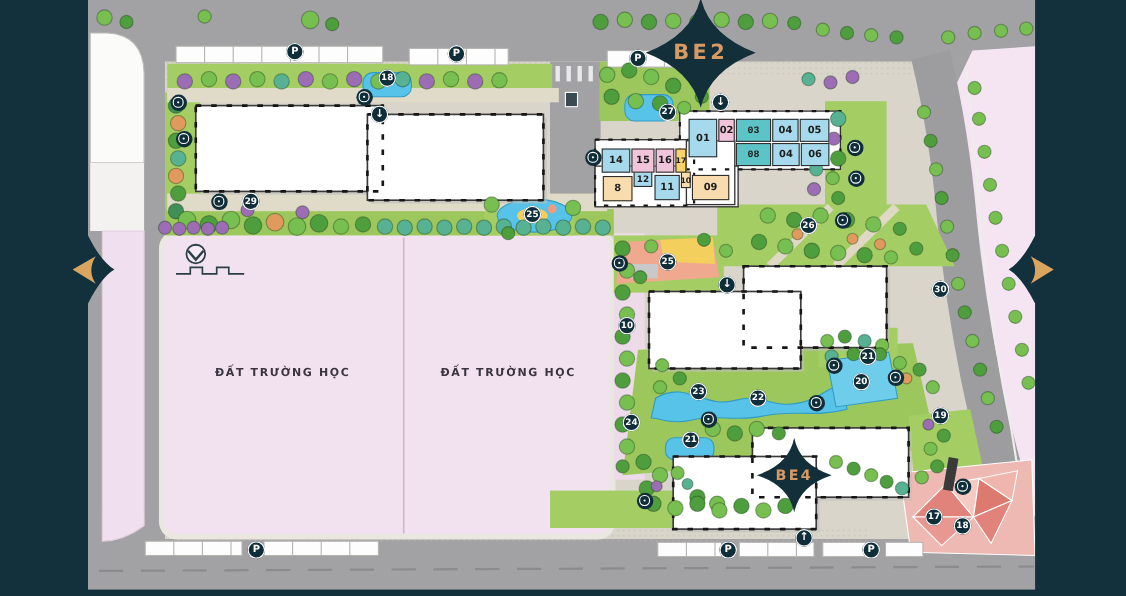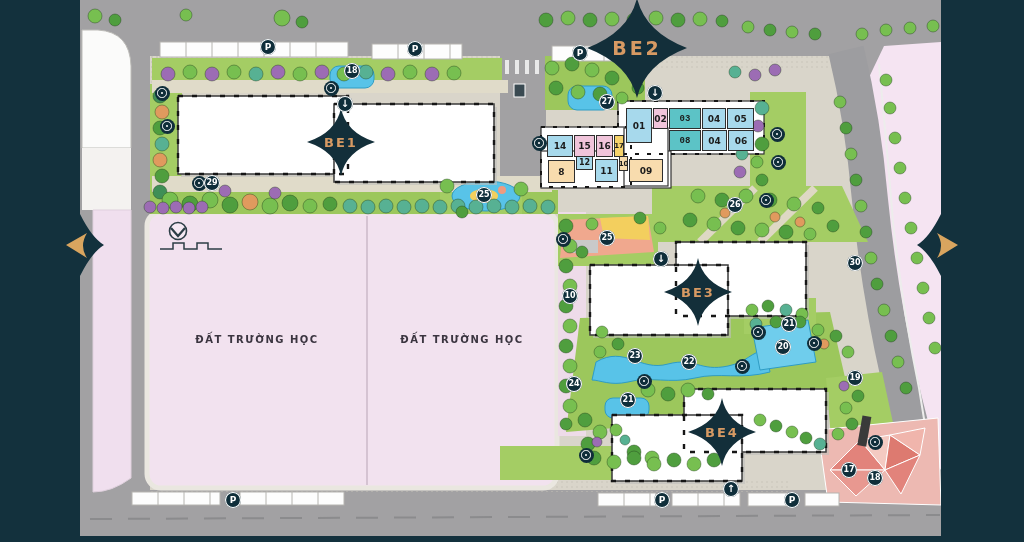--- a/index.html
+++ b/index.html
@@ -403,51 +403,39 @@
 <div class="unit u-tan" style="left:629px;top:159px;width:34px;height:23px">09</div>
 <div class="unit u-tan" style="left:619px;top:156px;width:9px;height:15px;font-size:7px">10</div>
 <div class="unit u-blue" style="left:595px;top:159px;width:23px;height:23px">11</div>
 <div class="unit u-blue" style="left:576px;top:155px;width:17px;height:15px;font-size:8px">12</div>
 <div class="unit u-tan" style="left:548px;top:160px;width:27px;height:23px">8</div>
 <div class="unit u-blue" style="left:547px;top:135px;width:26px;height:22px">14</div>
 <div class="unit u-pink" style="left:574px;top:135px;width:21px;height:22px">15</div>
 <div class="unit u-pink" style="left:596px;top:135px;width:17px;height:22px">16</div>
 <div class="unit u-yellow" style="left:614px;top:135px;width:10px;height:22px;font-size:7px">17</div>
 
-<div class="zone" style="left:307px;top:98px;width:68px;height:88px">
-  <svg viewBox="0 0 100 100">
-    <path d="M50,0 Q57,36 100,50 Q57,64 50,100 Q43,64 0,50 Q43,36 50,0 Z" fill="#132f3a"></path>
-      </svg>
-  <span class="zl">BE1</span>
-</div>
 <div class="zone" style="left:587px;top:-8px;width:100px;height:112px">
   <svg viewBox="0 0 100 100">
     <path d="M50,0 Q58,34 100,50 Q58,66 50,100 Q42,66 0,50 Q42,34 50,0 Z" fill="#132f3a"></path>
       </svg>
   <span class="zl zl-big">BE2</span>
-</div>
-<div class="zone" style="left:664px;top:248px;width:68px;height:88px">
-  <svg viewBox="0 0 100 100">
-    <path d="M50,0 Q57,36 100,50 Q57,64 50,100 Q43,64 0,50 Q43,36 50,0 Z" fill="#132f3a"></path>
-      </svg>
-  <span class="zl">BE3</span>
 </div>
 <div class="zone" style="left:688px;top:388px;width:68px;height:88px">
   <svg viewBox="0 0 100 100">
     <path d="M50,0 Q57,36 100,50 Q57,64 50,100 Q43,64 0,50 Q43,36 50,0 Z" fill="#132f3a"></path>
       </svg>
   <span class="zl">BE4</span>
 </div>
 
 <div class="school-label" style="left:172px;top:334px">ĐẤT TRƯỜNG HỌC</div>
 <div class="school-label" style="left:377px;top:334px">ĐẤT TRƯỜNG HỌC</div>
 
 <div class="mk" style="left:607px;top:102px">27</div>
 <div class="mk" style="left:352px;top:71px">18</div>
-<div class="mk" style="left:212px;top:183px">29</div>
+<div class="mk" style="left:228px;top:183px">29</div>
 <div class="mk" style="left:484px;top:195px">25</div>
 <div class="mk" style="left:735px;top:205px">26</div>
 <div class="mk" style="left:607px;top:238px">25</div>
 <div class="mk" style="left:570px;top:296px">10</div>
 <div class="mk" style="left:855px;top:263px">30</div>
 <div class="mk" style="left:789px;top:324px">21</div>
 <div class="mk" style="left:783px;top:347px">20</div>
 <div class="mk" style="left:635px;top:356px">23</div>
 <div class="mk" style="left:689px;top:362px">22</div>
 <div class="mk" style="left:574px;top:384px">24</div>

